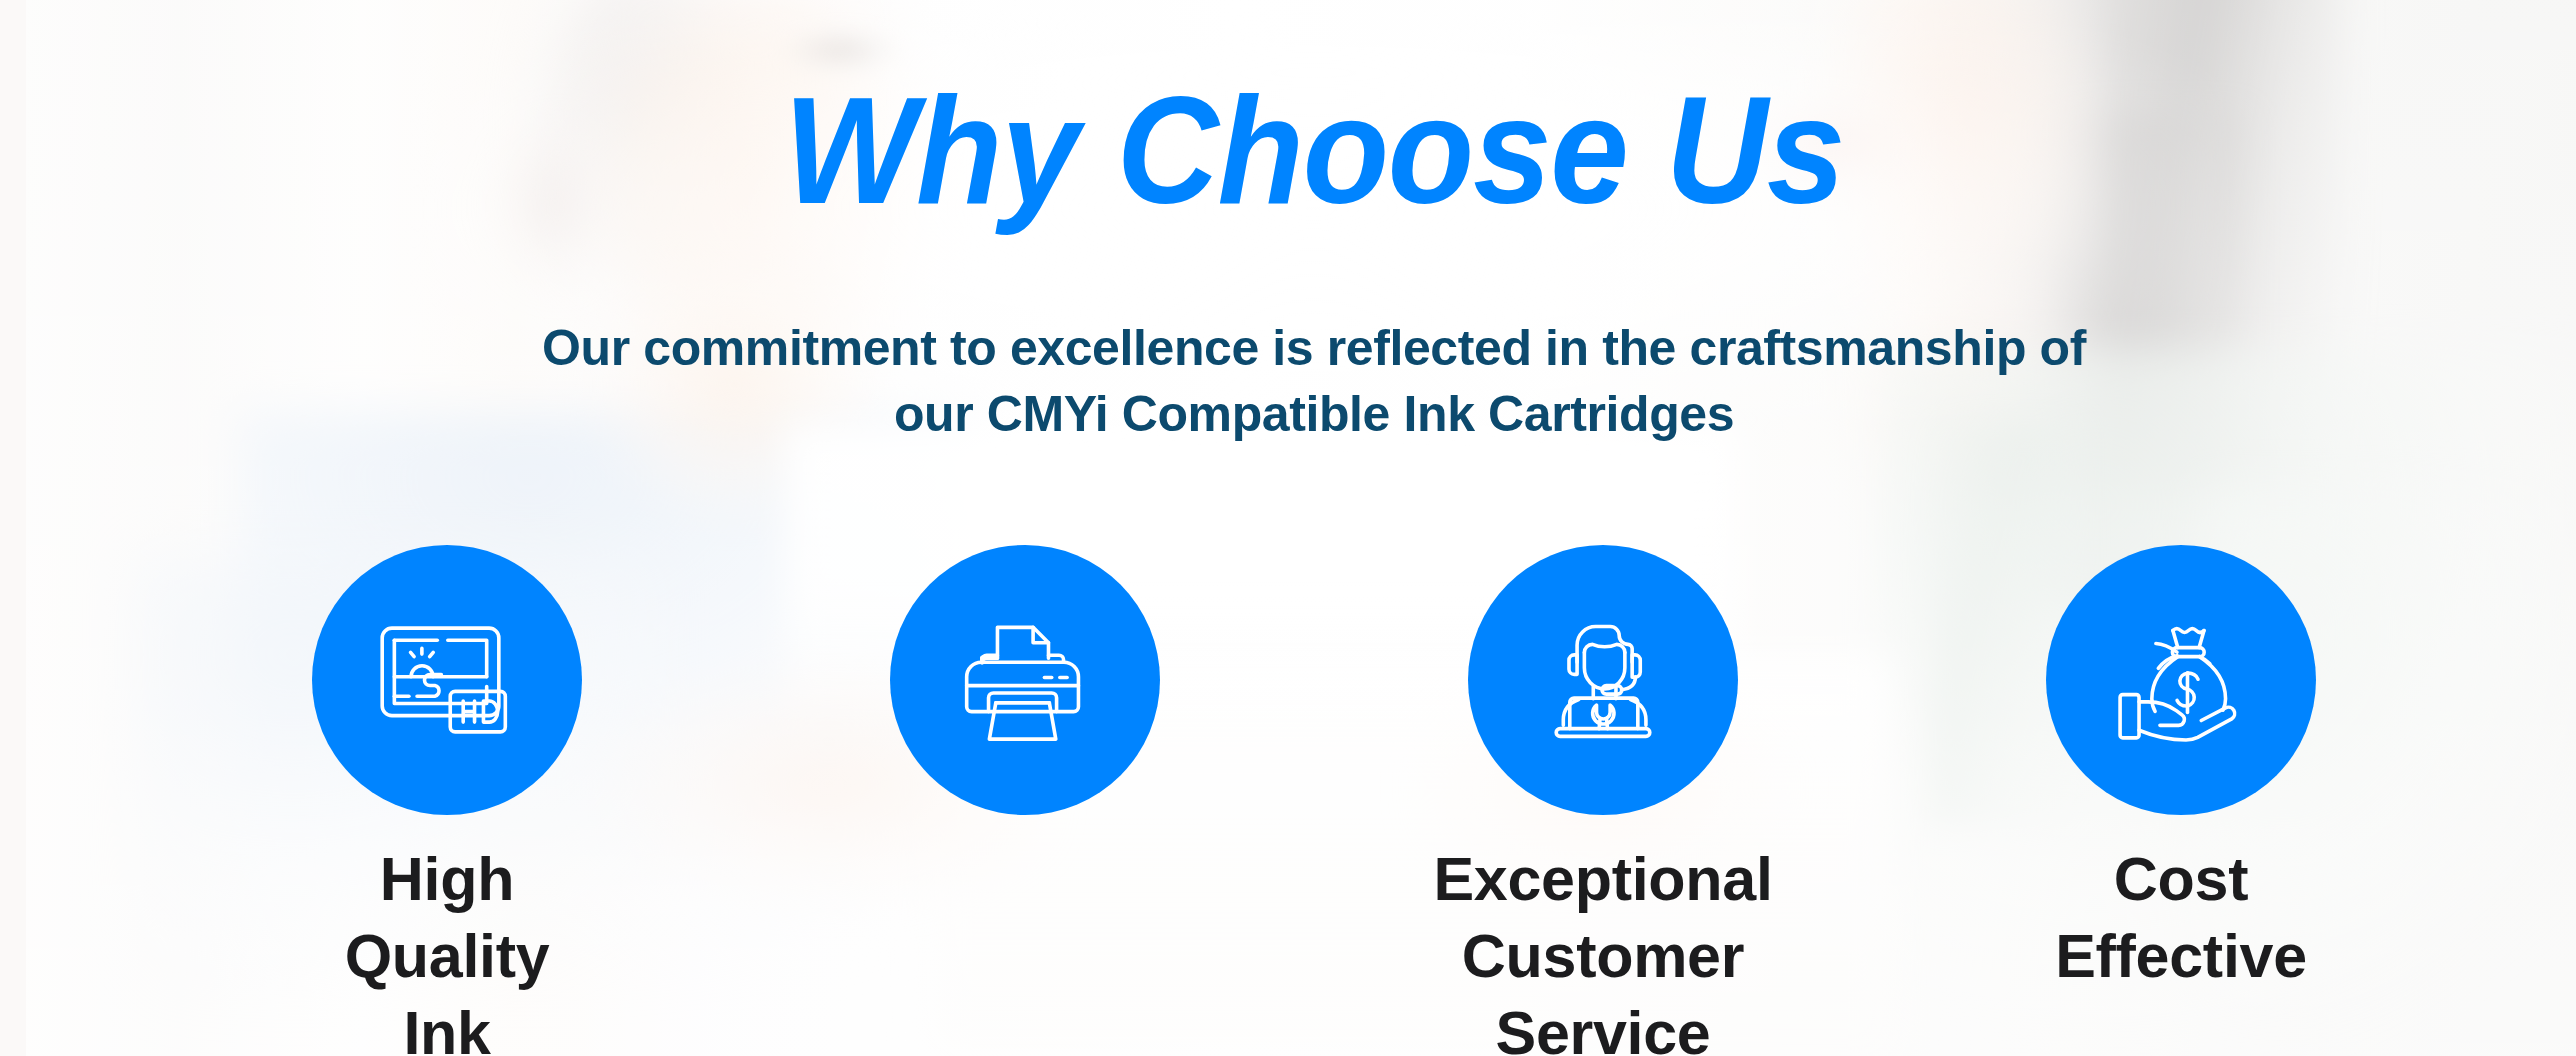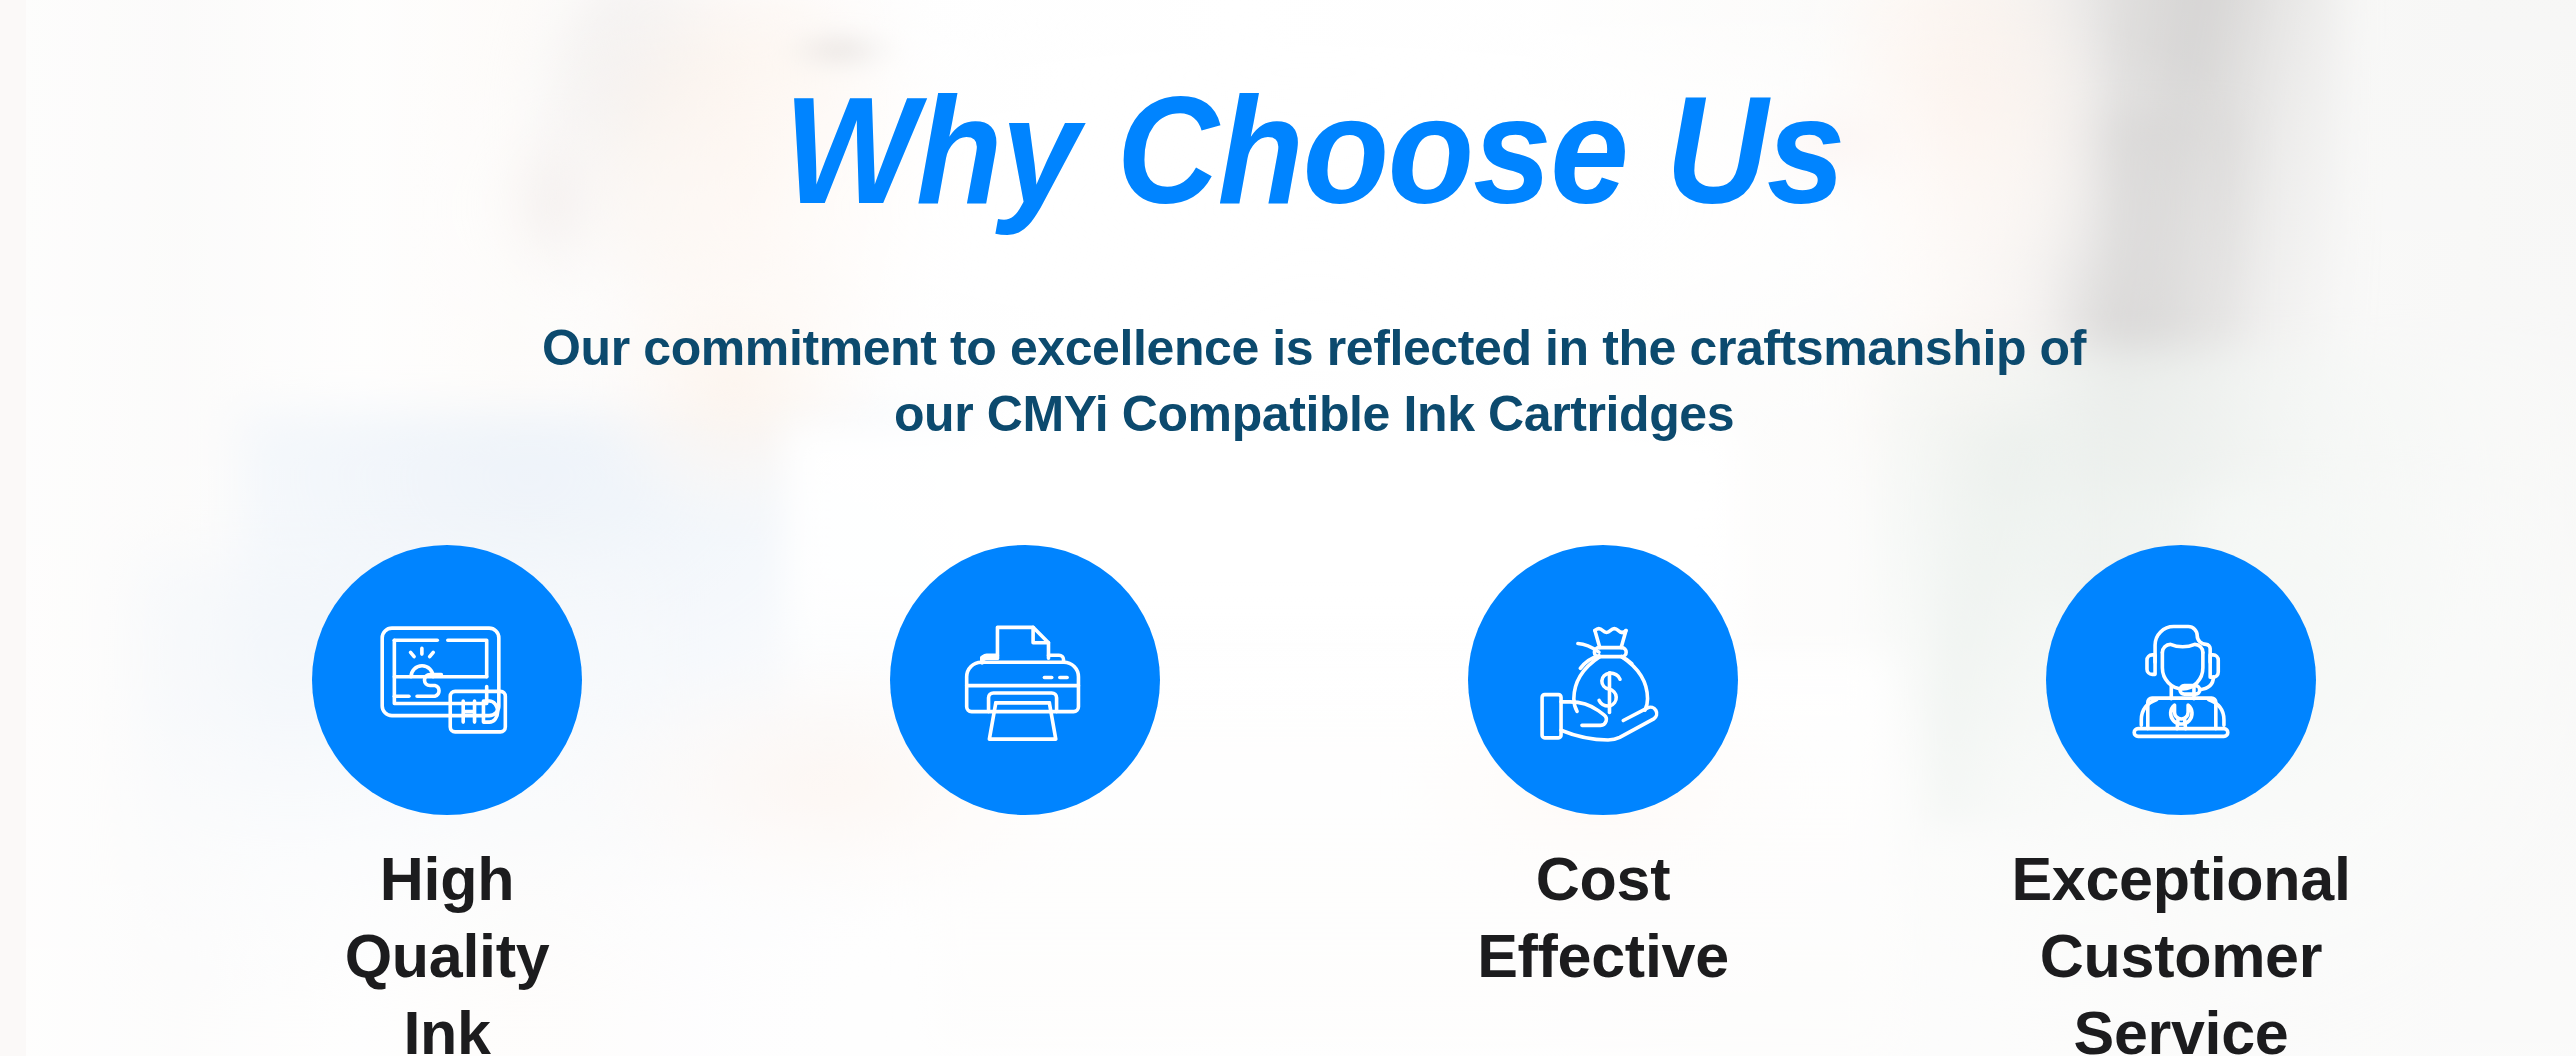--- a/index.html
+++ b/index.html
@@ -303,20 +303,52 @@
             <path d="M32 64 h33 l4 22.5 H28 z"></path>
             <path d="M32 64 h33"></path>
           </svg>
         </div>
       </div>
 
       <div class="feature">
         <div class="badge">
           <svg viewBox="0 0 100 100" fill="none" stroke="#fff" stroke-width="3.6" stroke-linecap="round" stroke-linejoin="round">
 
+            <path d="M34 39 V28.5 A11.5 11.5 0 0 1 45.5 17 h9 A5.5 5.5 0 0 1 60 22.5 A5.5 5.5 0 0 0 65.5 28 A2.6 2.6 0 0 1 68 30.6 V39"></path>
+
+            <path d="M34 34.5 h-1.8 a3.2 3.2 0 0 0-3.2 3.2 v5.6 a3.2 3.2 0 0 0 3.2 3.2 H34 z"></path>
+            <path d="M68 34.5 h1.8 a3.2 3.2 0 0 1 3.2 3.2 v7.4 a3.2 3.2 0 0 1-3.2 3.2 H68 z"></path>
+
+            <path d="M38.5 33 v9.5 a12.5 13 0 0 0 25 0 V33"></path>
+            <path d="M38.5 33 a5 5 0 0 1 5-5 q3.5 1.5 7.5 1.5 t7.5-1.5 a5 5 0 0 1 5 5"></path>
+
+            <path d="M70 48 q0 7-8.5 8"></path>
+            <path d="M52 53.5 h7 a2.6 2.6 0 0 1 0 5.2 h-7 a2.6 2.6 0 0 1 0-5.2 z"></path>
+
+            <path d="M44 54 v7.5 M58 54 v7.5"></path>
+
+            <path d="M25.5 78 v-3.5 q0-9 9.5-12.5"></path>
+            <path d="M76.5 78 v-3.5 q0-9-9.5-12.5"></path>
+
+            <path d="M29.5 80 V63.8 a2.6 2.6 0 0 1 2.6-2.6 h36.8 a2.6 2.6 0 0 1 2.6 2.6 V80"></path>
+
+            <path d="M46 65.5 v4.4 a4.2 4.2 0 0 0 8.4 0 V65.5 a6.6 6.6 0 1 1-8.4 0 z"></path>
+            <path d="M48.2 73.8 l-.6 6.2 M52.2 73.8 l.6 6.2"></path>
+
+            <path d="M23.5 80 h53 a2.4 2.4 0 0 1 0 4.8 h-53 a2.4 2.4 0 0 1 0-4.8 z"></path>
+          </svg>
+        </div>
+        <div class="caption">Exceptional
+Customer Service</div>
+      </div>
+
+      <div class="feature">
+        <div class="badge">
+          <svg viewBox="0 0 100 100" fill="none" stroke="#fff" stroke-width="3.6" stroke-linecap="round" stroke-linejoin="round">
+
             <path d="M45 19.5 q2.4-2.4 4.8 0 q2.4 2.4 4.8 0 q2.4-2.4 4.8 0 q2.4 2.4 4.8 0"></path>
             <path d="M45 19.5 l3 10.5 M64.2 19.5 l-3 10.5"></path>
 
             <path d="M47.5 30 h14 a2.6 2.6 0 0 1 0 5.6 h-14 a2.6 2.6 0 0 1 0-5.6 z"></path>
 
             <path d="M47.5 32.8 q-7-5-13-5.3"></path>
             <path d="M47.5 35 q-7 1.8-11.5 7.8"></path>
             <path d="M61.5 35.6 q3.6 1.6 6.3 4.4"></path>
 
             <path d="M48 35.6 q-16 10.5-16 26 a16 16 0 0 0 2 7.8"></path>
@@ -327,48 +359,16 @@
 
             <path d="M14 59 h8.5 a1.6 1.6 0 0 1 1.6 1.6 v23.5 a1.6 1.6 0 0 1-1.6 1.6 H14 a1.6 1.6 0 0 1-1.6-1.6 V60.6 A1.6 1.6 0 0 1 14 59 z"></path>
             <path d="M24.1 63.5 h5.5 q10 0 17.5 5.4 l3.5 2.6 a3.6 3.6 0 0 1-2.1 6.5 H37"></path>
             <path d="M24.1 81 q14.5 6 29 6 q4 0 7.2-1.6 l21-11.4 a3.9 3.9 0 0 0-3.8-6.8 l-15 7.8"></path>
           </svg>
         </div>
         <div class="caption">Cost
 Effective</div>
       </div>
 
-      <div class="feature">
-        <div class="badge">
-          <svg viewBox="0 0 100 100" fill="none" stroke="#fff" stroke-width="3.6" stroke-linecap="round" stroke-linejoin="round">
-
-            <path d="M34 39 V28.5 A11.5 11.5 0 0 1 45.5 17 h9 A5.5 5.5 0 0 1 60 22.5 A5.5 5.5 0 0 0 65.5 28 A2.6 2.6 0 0 1 68 30.6 V39"></path>
-
-            <path d="M34 34.5 h-1.8 a3.2 3.2 0 0 0-3.2 3.2 v5.6 a3.2 3.2 0 0 0 3.2 3.2 H34 z"></path>
-            <path d="M68 34.5 h1.8 a3.2 3.2 0 0 1 3.2 3.2 v7.4 a3.2 3.2 0 0 1-3.2 3.2 H68 z"></path>
-
-            <path d="M38.5 33 v9.5 a12.5 13 0 0 0 25 0 V33"></path>
-            <path d="M38.5 33 a5 5 0 0 1 5-5 q3.5 1.5 7.5 1.5 t7.5-1.5 a5 5 0 0 1 5 5"></path>
-
-            <path d="M70 48 q0 7-8.5 8"></path>
-            <path d="M52 53.5 h7 a2.6 2.6 0 0 1 0 5.2 h-7 a2.6 2.6 0 0 1 0-5.2 z"></path>
-
-            <path d="M44 54 v7.5 M58 54 v7.5"></path>
-
-            <path d="M25.5 78 v-3.5 q0-9 9.5-12.5"></path>
-            <path d="M76.5 78 v-3.5 q0-9-9.5-12.5"></path>
-
-            <path d="M29.5 80 V63.8 a2.6 2.6 0 0 1 2.6-2.6 h36.8 a2.6 2.6 0 0 1 2.6 2.6 V80"></path>
-
-            <path d="M46 65.5 v4.4 a4.2 4.2 0 0 0 8.4 0 V65.5 a6.6 6.6 0 1 1-8.4 0 z"></path>
-            <path d="M48.2 73.8 l-.6 6.2 M52.2 73.8 l.6 6.2"></path>
-
-            <path d="M23.5 80 h53 a2.4 2.4 0 0 1 0 4.8 h-53 a2.4 2.4 0 0 1 0-4.8 z"></path>
-          </svg>
-        </div>
-        <div class="caption">Exceptional
-Customer Service</div>
-      </div>
-
     </div>
   </div>
 </div>
 
 
 </body></html>

